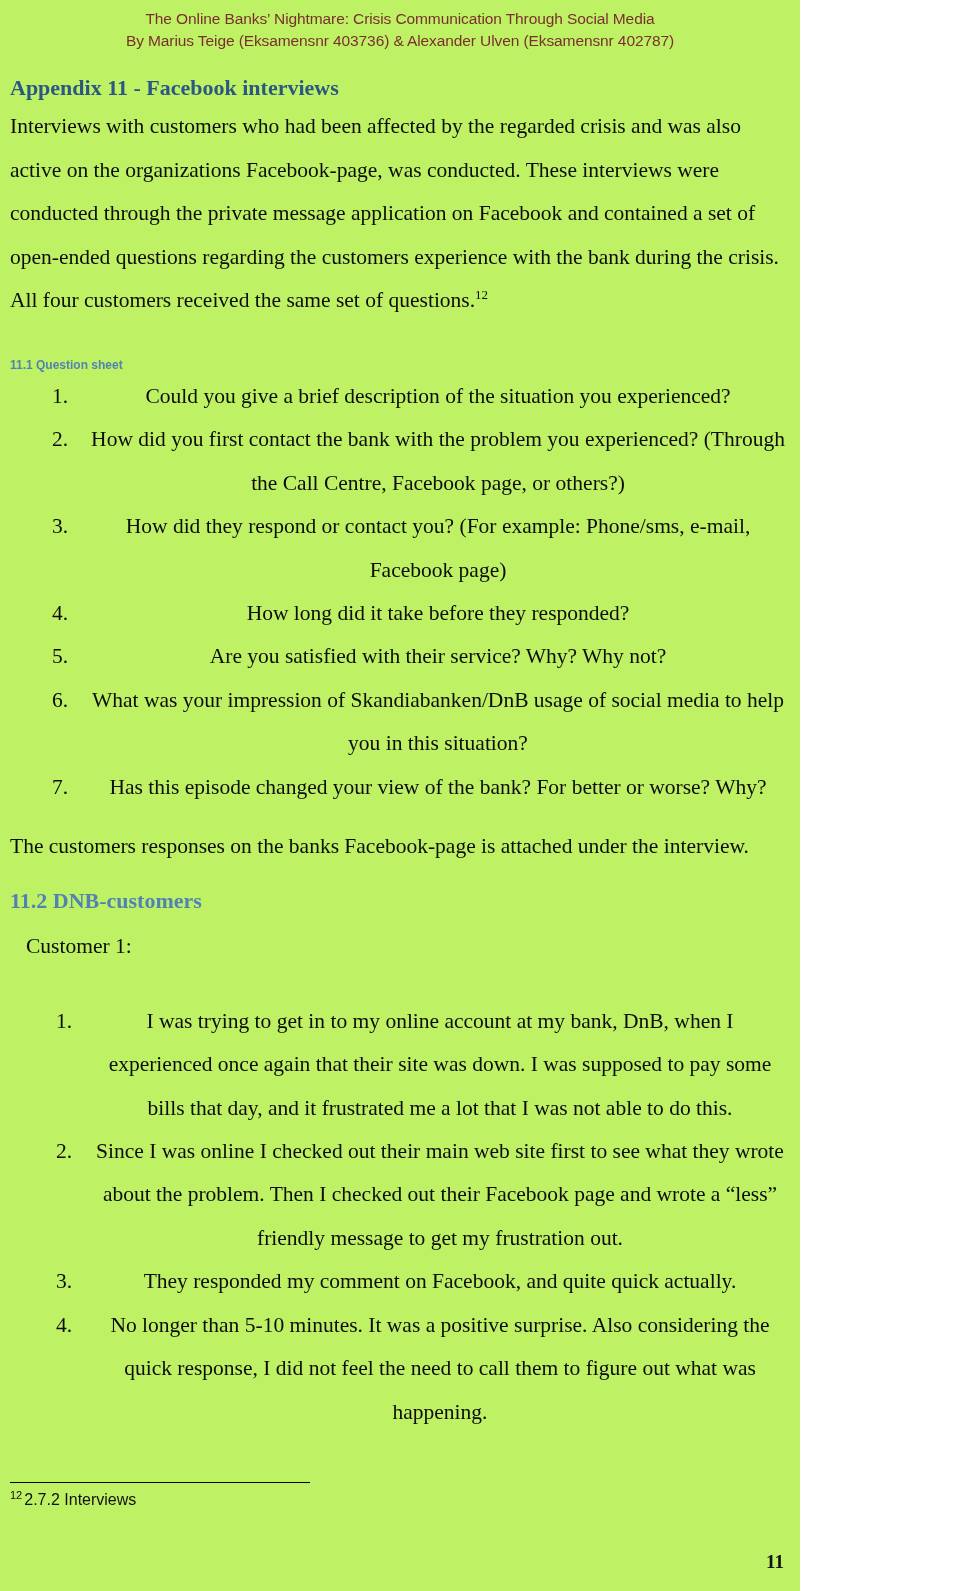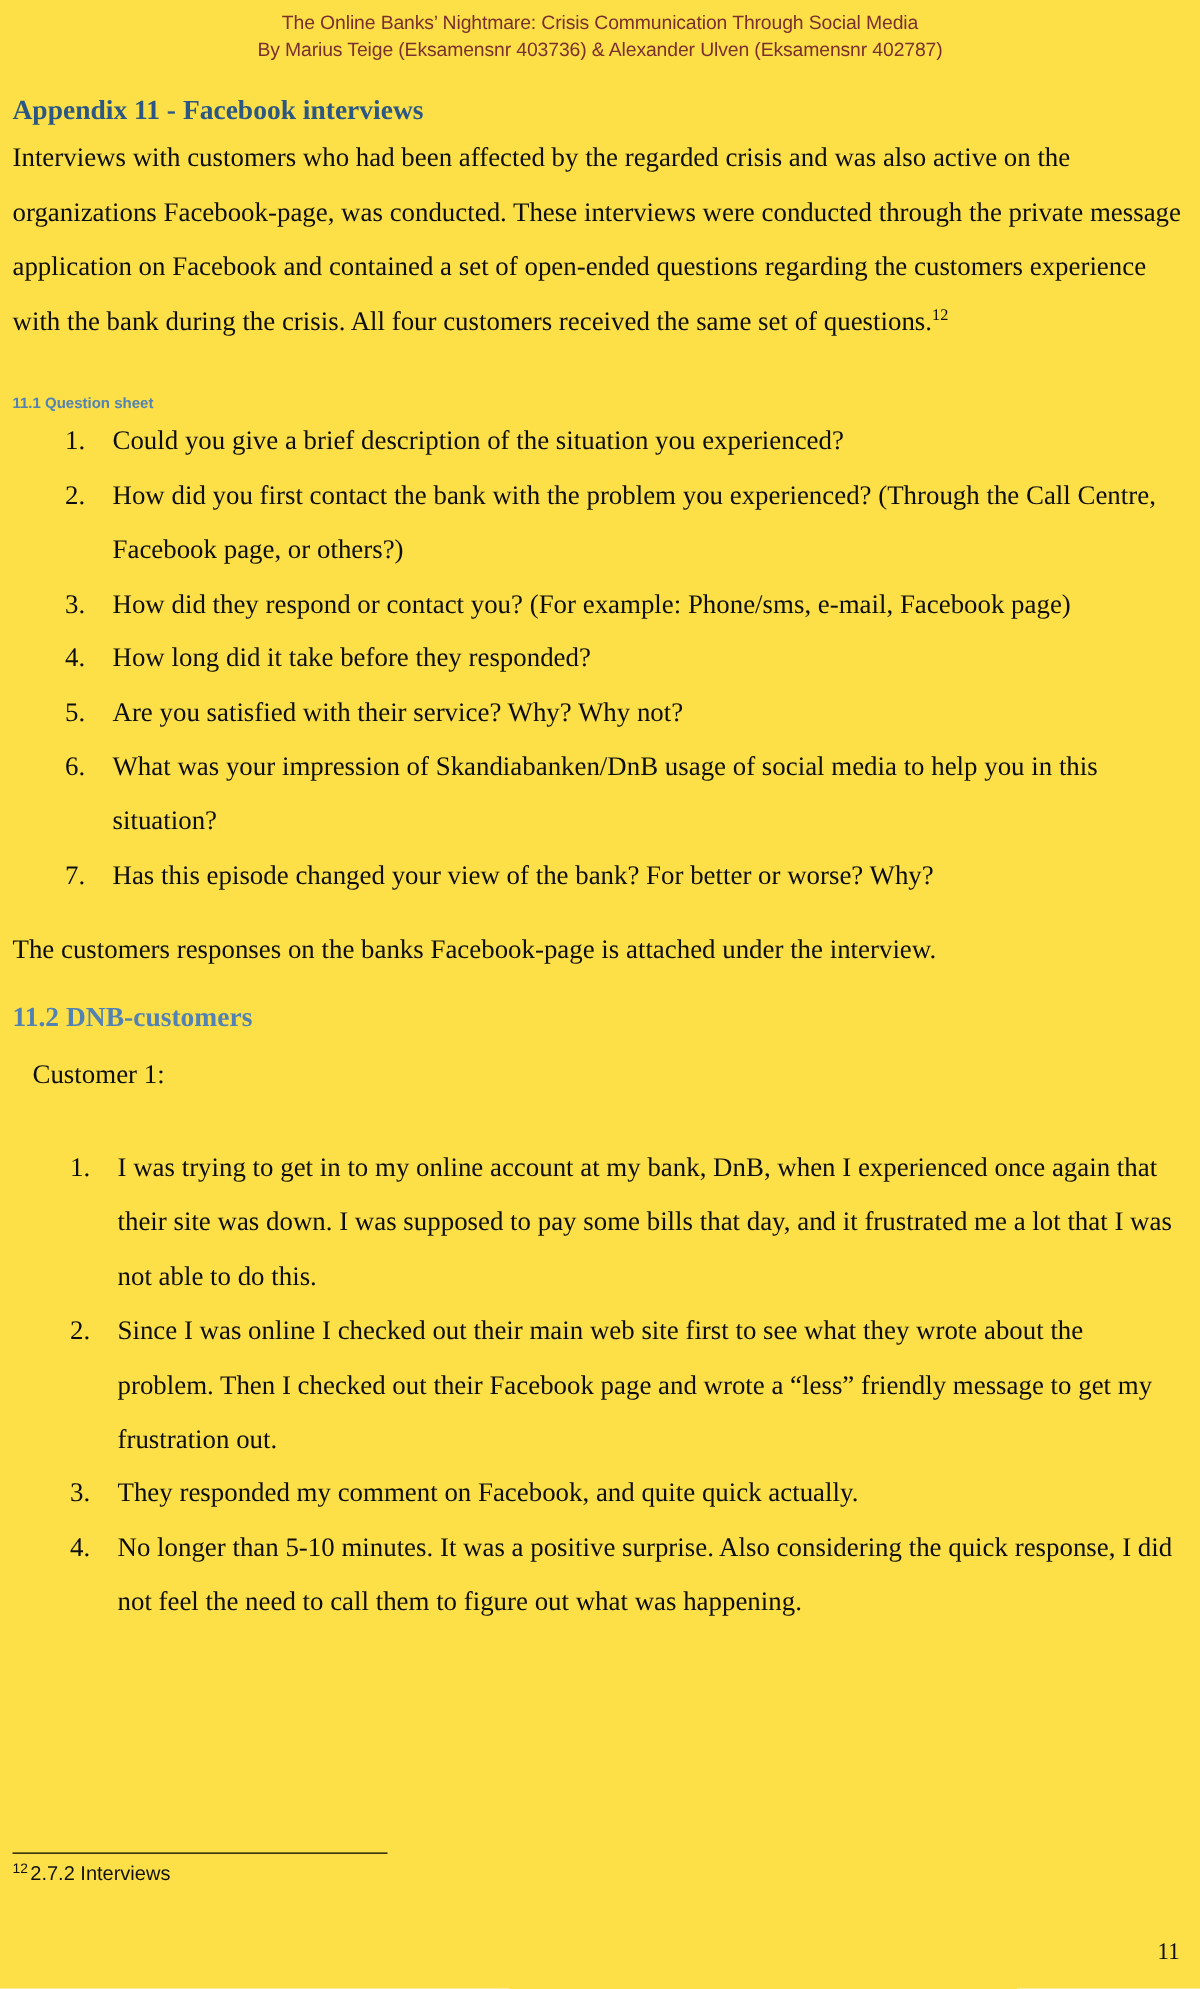--- a/index.html
+++ b/index.html
@@ -2,23 +2,23 @@
 <html><head>
 <meta charset="utf-8">
 <style>
   html, body {
     margin: 0;
     padding: 0;
     background: #ffffff;
   }
   .page {
     position: relative;
-    width: 960px;
+    width: 800px;
     height: 1591px;
-    background: #fde047;
+    background: #bef264;
     box-sizing: border-box;
     overflow: hidden;
     font-family: "Liberation Serif", "DejaVu Serif", serif;
     color: #000000;
   }
 
   
   .doc-header {
     padding-top: 8px;
     text-align: center;
@@ -83,20 +83,21 @@
     vertical-align: super;
     line-height: 0;
   }
 
   
   ol.qlist {
     margin: 0;
     padding: 0;
     list-style: none;
     counter-reset: qitem;
+    text-align: center;
   }
   ol.qlist > li {
     position: relative;
     counter-increment: qitem;
     padding-left: 80px;
     font-size: 21.5px;
     line-height: 2.02;
     color: #0d0d0d;
   }
   ol.qlist > li::before {
@@ -146,20 +147,21 @@
   }
 
   
   .page-number {
     position: absolute;
     right: 16px;
     bottom: 18px;
     font-family: "Liberation Serif", "DejaVu Serif", serif;
     font-size: 19px;
     color: #111111;
+    font-weight: bold;
   }
 </style>
 </head>
 <body>
 
 <div class="page">
 
   <div class="doc-header">
     <span class="hline">The Online Banks’ Nightmare: Crisis Communication Through Social Media</span>
     <span class="hline">By Marius Teige (Eksamensnr 403736) &amp; Alexander Ulven (Eksamensnr 402787)</span>

